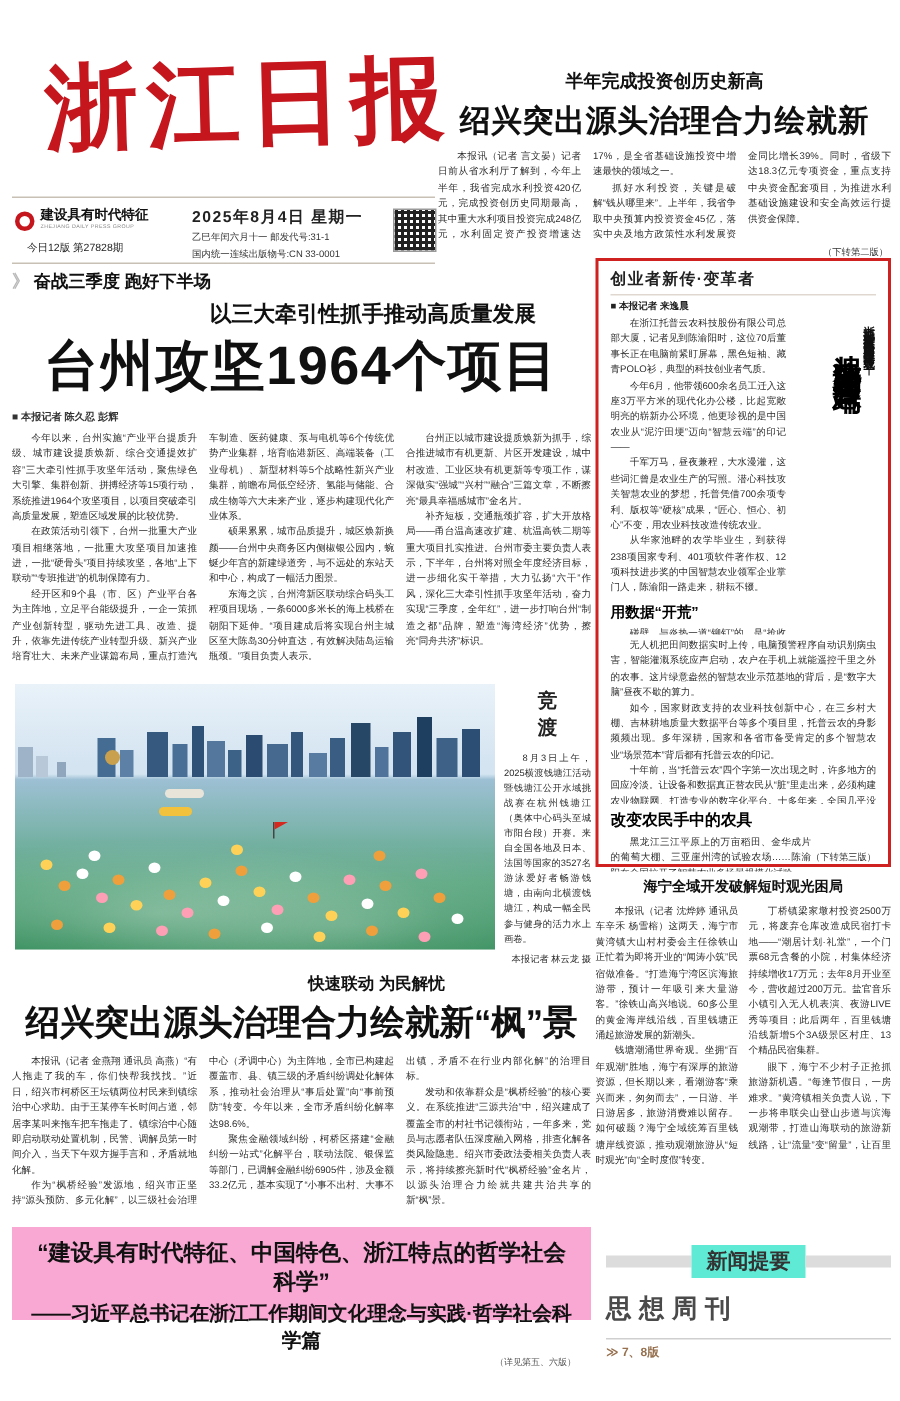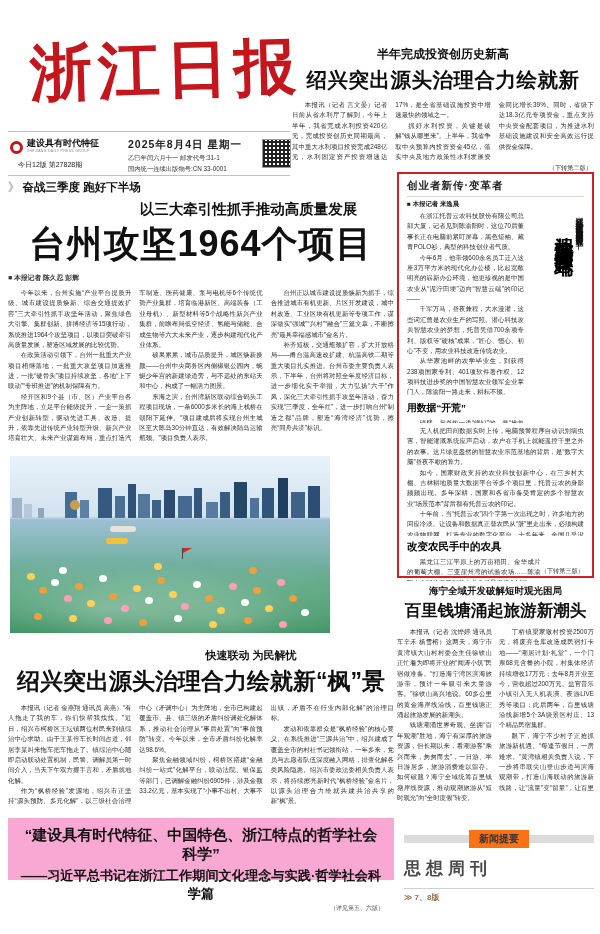--- a/index.html
+++ b/index.html
@@ -56,21 +56,21 @@
   .cap-text{font-size:6.2px;line-height:1.62;text-align:justify;text-indent:2em;color:#2c2c2c;margin-top:7px;}
   .cap-credit{font-size:6.2px;text-align:right;margin-top:3px;color:#2c2c2c;}
   
   .banner{background:#f9a8d4;padding:8px 10px 1px;}
   .banner-l1{font-size:15px;font-weight:bold;text-align:center;color:#111;}
   .banner-l2{font-size:13.2px;font-weight:bold;text-align:center;color:#111;margin-top:3px;}
   .banner-note{font-size:6px;text-align:right;color:#555;margin-top:1px;}
   
   .dg-head{display:flex;align-items:center;}
   .dg-bar{flex:1;height:8px;background:#dcdcdc;}
-  .dg-label{font-size:10px;font-weight:bold;color:#333;background:#f97316;padding:2px 10px;font-family:Liberation Mono, monospace;}
+  .dg-label{font-size:14px;font-weight:bold;color:#333;background:#5eead4;padding:2px 10px;font-family:Liberation Mono, monospace;}
   .dg-title{font-size:17px;font-weight:bold;letter-spacing:5px;color:#4a4a4a;text-align:left;margin-top:9px;}
   .dg-rule{border-top:1px solid #cfcfcf;margin-top:8px;}
   .dg-pages{font-size:8px;color:#96704e;font-weight:bold;text-align:left;margin-top:3px;}
 </style>
 </head>
 <body>
 
 <div class="page">
 
   <div class="abs mast-title" style="left:30px;top:36px;">浙江日报</div>
@@ -158,20 +158,25 @@
       66px 128px 0 1px #ef9f3c,78px 145px 0 1px #ffd257,90px 120px 0 1px #ffffff,100px 138px 0 1px #ef9f3c,
       112px 150px 0 1px #ff9fb5,124px 130px 0 1px #ffd257,136px 142px 0 1px #ffffff,148px 122px 0 1px #ef9f3c,
       160px 136px 0 1px #ffd257,172px 148px 0 1px #ff9fb5,184px 126px 0 1px #ffffff,196px 140px 0 1px #ef9f3c,
       208px 152px 0 1px #ffd257,220px 128px 0 1px #ff9fb5,232px 144px 0 1px #ffffff,244px 132px 0 1px #ef9f3c,
       256px 150px 0 1px #ffd257,268px 124px 0 1px #ff9fb5,280px 140px 0 1px #ef9f3c,292px 154px 0 1px #ffffff,
       25px 158px 0 1px #ef9f3c,60px 160px 0 1px #ffd257,95px 162px 0 1px #ff9fb5,130px 164px 0 1px #ef9f3c,
       165px 160px 0 1px #ffffff,200px 166px 0 1px #ffd257,235px 162px 0 1px #ef9f3c,270px 166px 0 1px #ff9fb5,
       50px 112px 0 1px #ffffff,145px 108px 0 1px #ffd257,240px 112px 0 1px #ef9f3c;"></div>
   </div>
 
+  <div class="abs" style="left:336px;top:458px;width:58px;height:175px;">
+    <div class="cap-title">竞 渡</div>
+    <div class="cap-text">8月3日上午，2025横渡钱塘江活动暨钱塘江公开水域挑战赛在杭州钱塘江（奥体中心码头至城市阳台段）开赛。来自全国各地及日本、法国等国家的3527名游泳爱好者畅游钱塘，由南向北横渡钱塘江，构成一幅全民参与健身的活力水上画卷。</div>
+    <div class="cap-credit">本报记者 林云龙 摄</div>
+  </div>
 
   <div class="abs redbox" style="left:397px;top:172px;width:197px;height:406px;">
     <div class="rb-kicker">创业者新传·变革者</div>
     <div class="rb-byline">■ 本报记者 来逸晨</div>
     <div style="display:flex;">
       <div style="flex:1;overflow:hidden;height:212px;padding-right:4px;">
         <p class="bt">在浙江托普云农科技股份有限公司总部大厦，记者见到陈渝阳时，这位70后董事长正在电脑前紧盯屏幕，黑色短袖、藏青POLO衫，典型的科技创业者气质。</p>
         <p class="bt">今年6月，他带领600余名员工迁入这座3万平方米的现代化办公楼，比起宽敞明亮的崭新办公环境，他更珍视的是中国农业从“泥泞田埂”迈向“智慧云端”的印记——</p>
         <p class="bt">千军万马，昼夜兼程，大水漫灌，这些词汇曾是农业生产的写照。潜心科技攻关智慧农业的梦想，托普凭借700余项专利、版权等“硬核”成果，“匠心、恒心、初心”不变，用农业科技改造传统农业。</p>
         <p class="bt">从华家池畔的农学毕业生，到获得238项国家专利、401项软件著作权、12项科技进步奖的中国智慧农业领军企业掌门人，陈渝阳一路走来，耕耘不辍。</p>
@@ -191,21 +196,20 @@
     </div>
     <div class="sect" style="font-size:10.5px;">改变农民手中的农具</div>
     <div style="height:24px;overflow:hidden;">
       <span class="jump" style="float:right;margin-top:10px;">（下转第三版）</span>
       <p class="bt">黑龙江三江平原上的万亩稻田、金华成片的葡萄大棚、三亚崖州湾的试验农场……陈渝阳在全国拉开了智慧农业多场景规模化试验——</p>
     </div>
   </div>
 
   <div class="abs" style="left:397px;top:585px;width:197px;">
     <div class="kicker" style="font-size:9.5px;text-align:center;">海宁全域开发破解短时观光困局</div>
-    <div class="hl" style="font-size:16.5px;text-align:center;margin-top:2px;">百里钱塘涌起旅游新潮头</div>
     <div class="cols2" style="height:186px;margin-top:5px;">
       <p class="bt">本报讯（记者 沈烨婷 通讯员 车辛禾 杨雪榕）这两天，海宁市黄湾镇大山村村委会主任徐铁山正忙着为即将开业的“闻涛小筑”民宿做准备。“打造海宁湾区滨海旅游带，预计一年吸引来大量游客。”徐铁山高兴地说。60多公里的黄金海岸线沿线，百里钱塘正涌起旅游发展的新潮头。</p>
       <p class="bt">钱塘潮涌世界奇观。坐拥“百年观潮”胜地，海宁有深厚的旅游资源，但长期以来，看潮游客“乘兴而来，匆匆而去”，一日游、半日游居多，旅游消费难以留存。如何破题？海宁全域统筹百里钱塘岸线资源，推动观潮旅游从“短时观光”向“全时度假”转变。</p>
       <p class="bt">丁桥镇梁家墩村投资2500万元，将废弃仓库改造成民宿打卡地——“潮居计划·礼堂”，一个门票68元含餐的小院，村集体经济持续增收17万元；去年8月开业至今，营收超过200万元。盐官音乐小镇引入无人机表演、夜游LIVE秀等项目；此后两年，百里钱塘沿线新增5个3A级景区村庄、13个精品民宿集群。</p>
       <p class="bt">眼下，海宁不少村子正抢抓旅游新机遇。“每逢节假日，一房难求。”黄湾镇相关负责人说，下一步将串联尖山登山步道与滨海观潮带，打造山海联动的旅游新线路，让“流量”变“留量”，让百里钱塘成为长三角滨海休闲度假新地标。</p>
     </div>
   </div>
 
   <div class="abs" style="left:8px;top:648px;width:386px;">
     <div class="kicker" style="font-size:11px;text-align:center;padding-left:100px;">快速联动 为民解忧</div>

